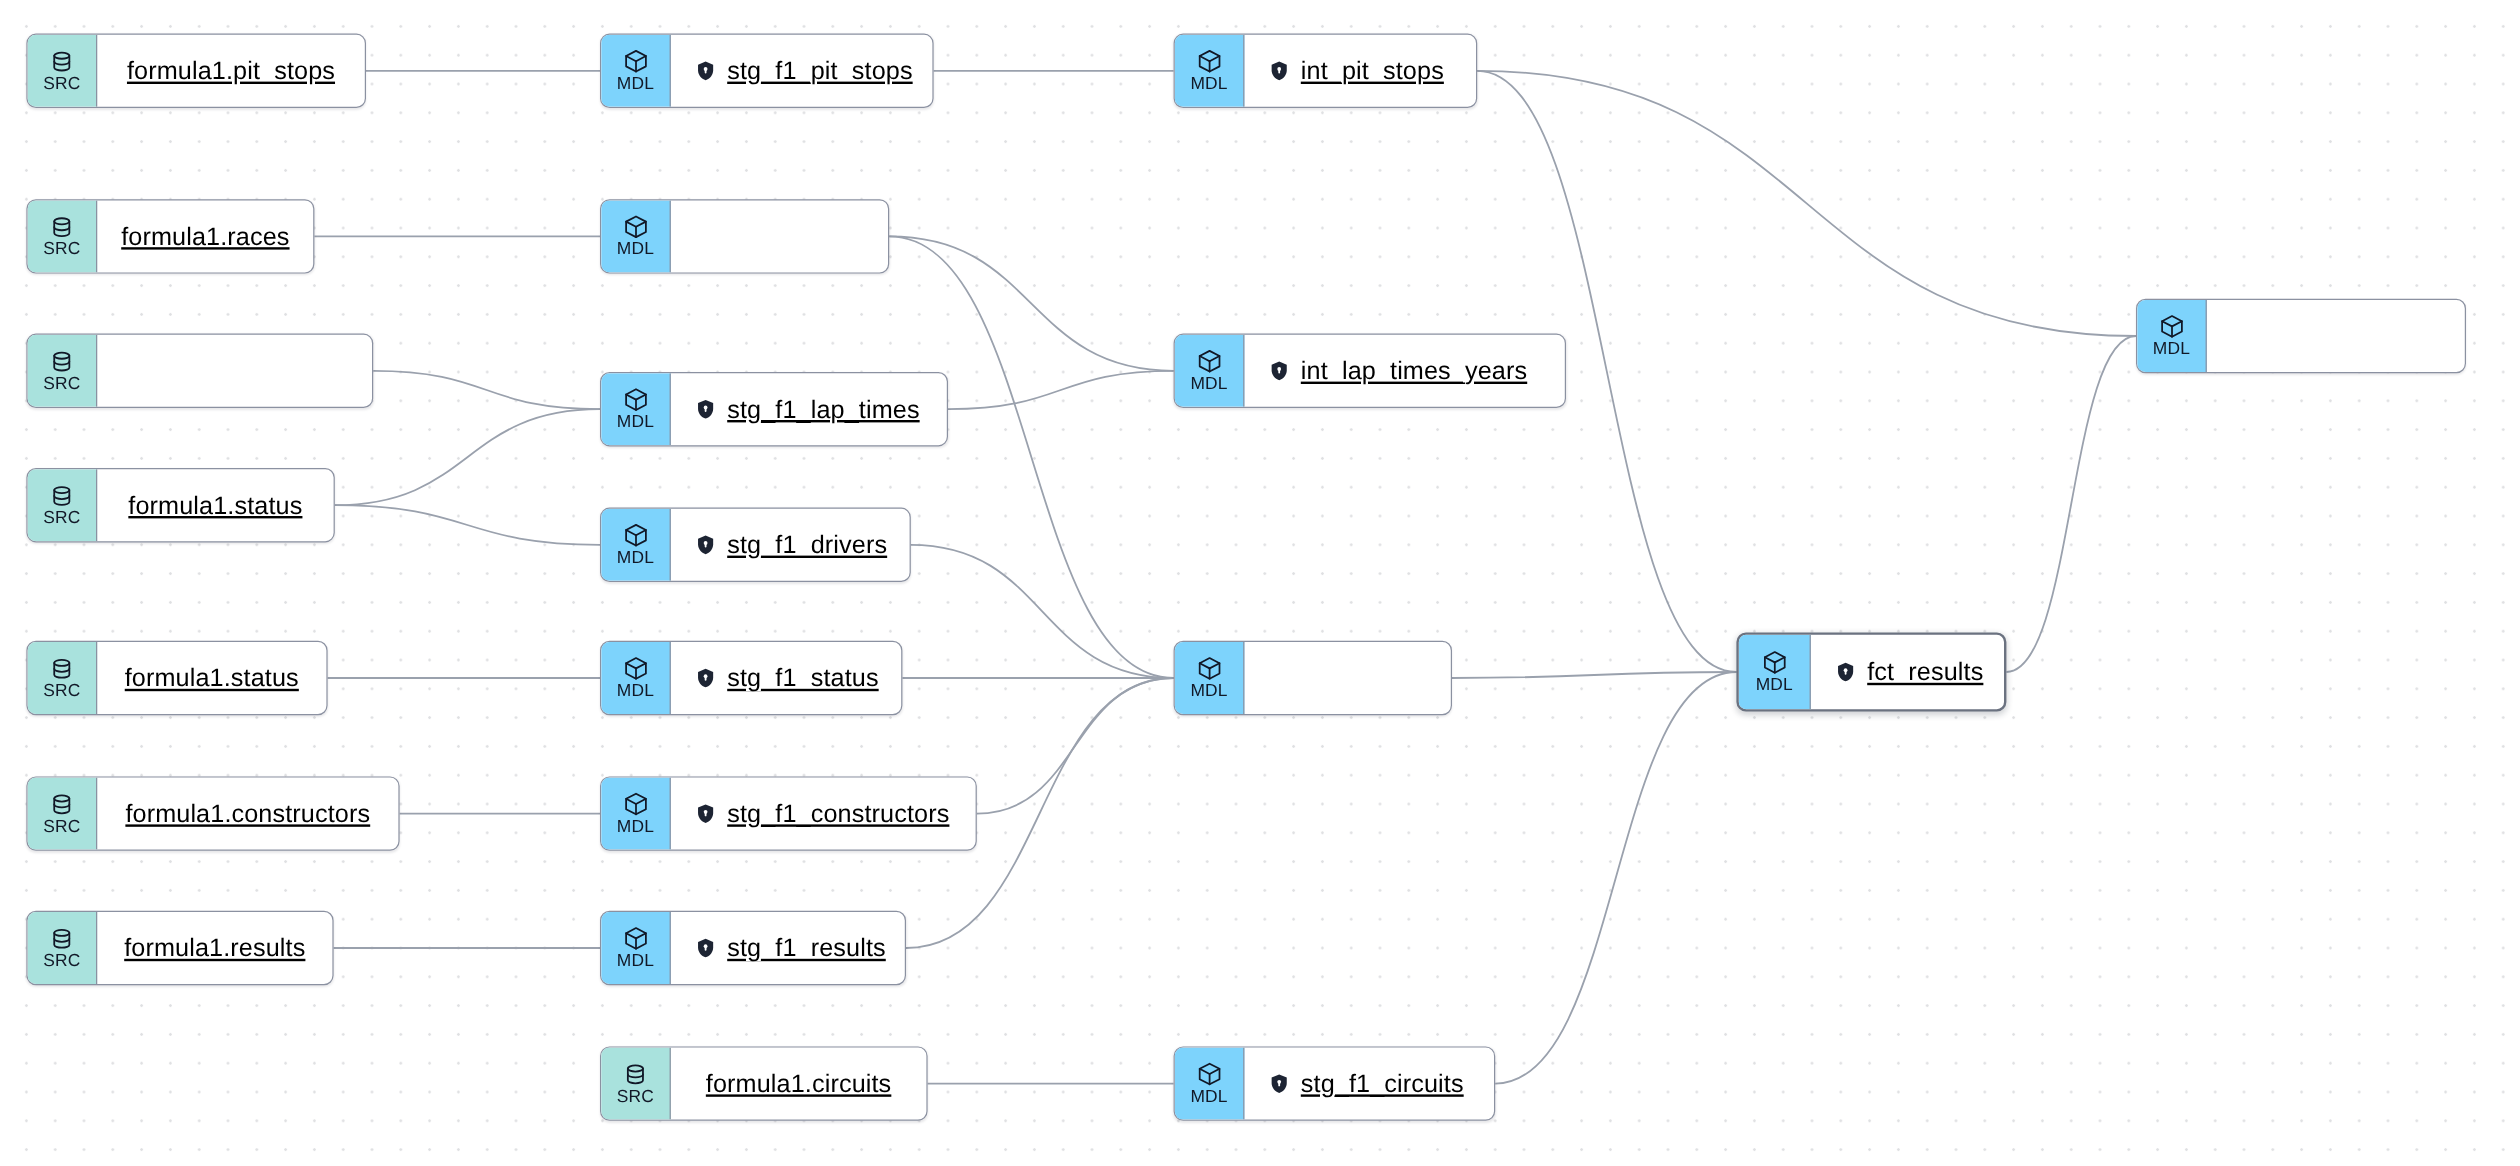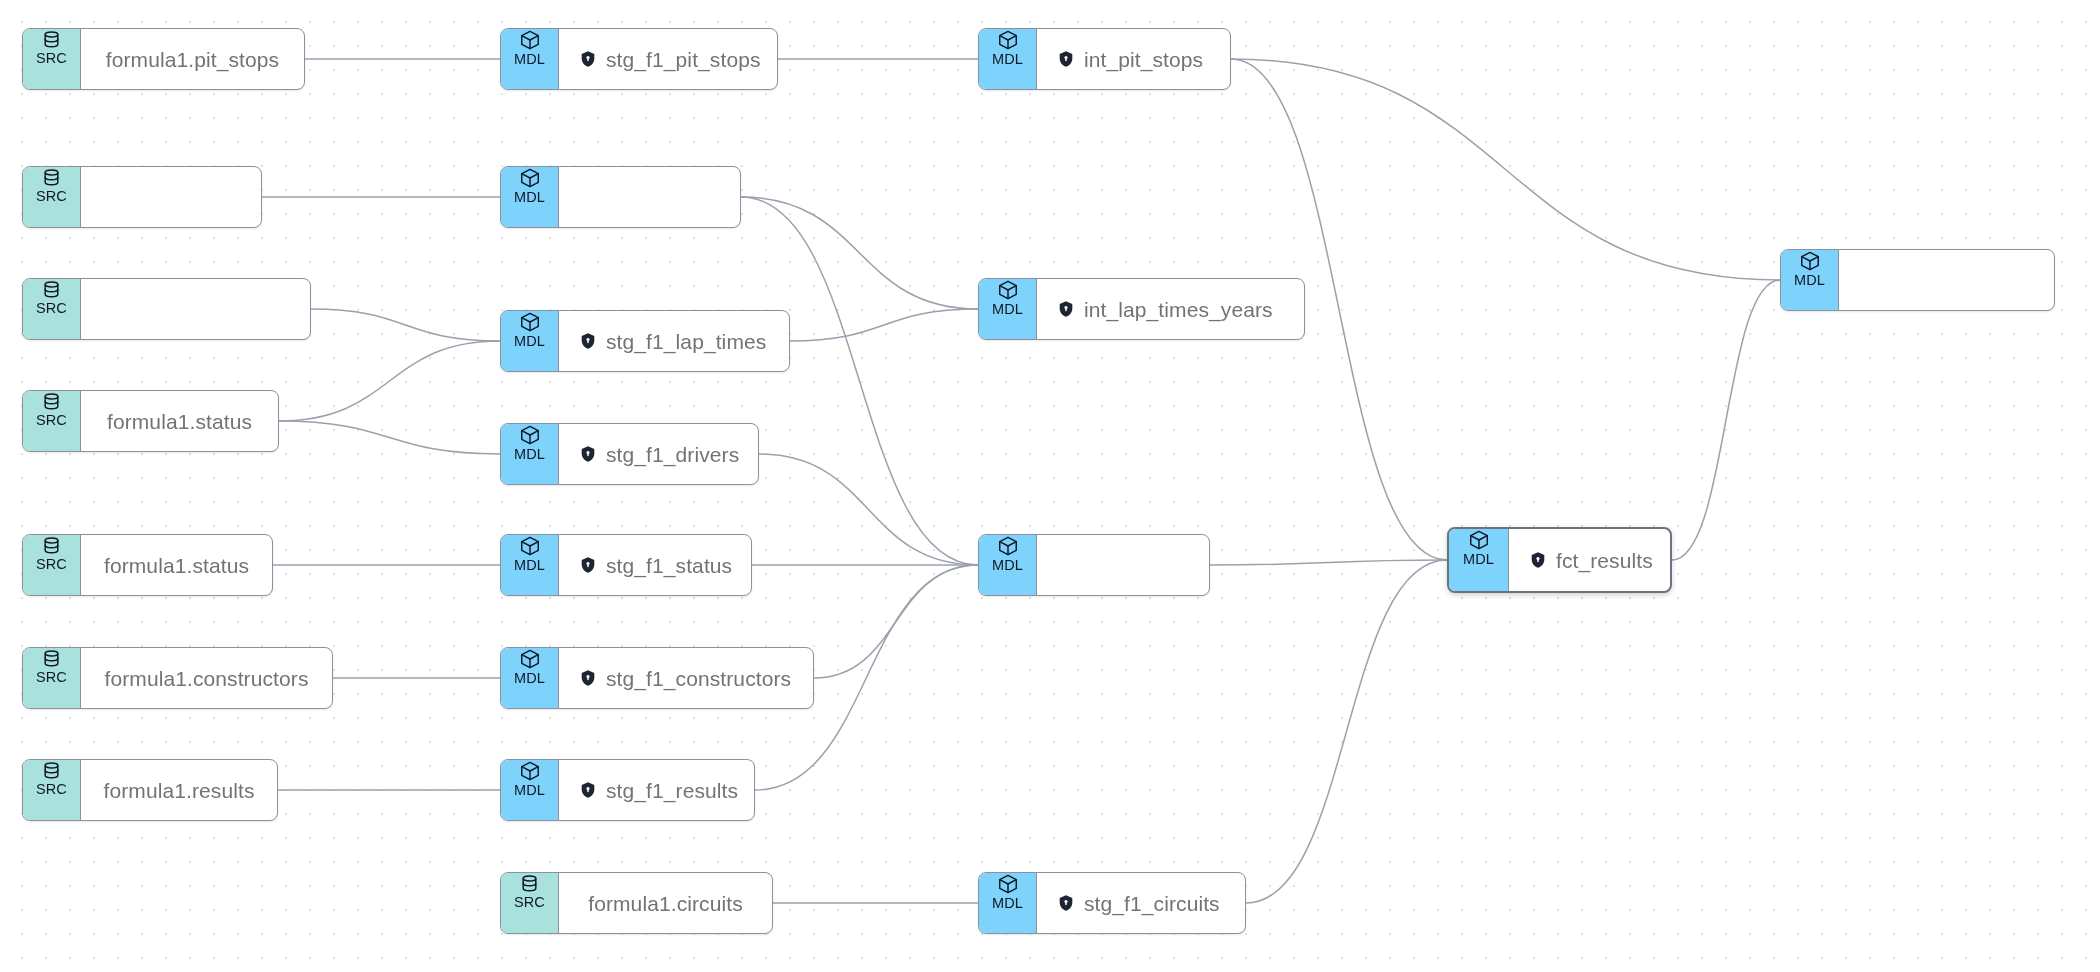--- a/index.html
+++ b/index.html
@@ -50,21 +50,21 @@
     border-color: #6b7280;
     box-shadow: 0 2px 5px rgba(16,24,40,.20);
   }
 
   .badge {
     width: 58px;
     flex: 0 0 58px;
     display: flex;
     flex-direction: column;
     align-items: center;
-    justify-content: flex-start;
+    justify-content: center;
     gap: 1px;
     border-right: 1.6px solid #8b91a1;
     color: #12182b;
   }
   .badge.src { background: #a9e2dd; }
   .badge.mdl { background: #7dd3fc; }
   .node.selected .badge { width: 60px; flex: 0 0 60px; }
 
   .badge svg { display: block; }
   .badge .tag {
@@ -81,23 +81,24 @@
     align-items: center;
     gap: 9px;
     padding: 0 20px;
     white-space: nowrap;
   }
   .body.center { justify-content: center; }
 
   .label {
     font-size: 21px;
     line-height: 1;
-    color: #737373;
+    color: #000000;
     font-family: "Liberation Sans", sans-serif;
     letter-spacing: .1px;
+    text-decoration: underline;
   }
 
   .shield { flex: 0 0 auto; display: block; }
 </style>
 </head>
 <body>
 
 <div id="canvas">
   <svg id="edge-layer" viewBox="0 0 2100 972">
       <path d="M 305 59 C 406.4 59, 398.6 59, 500 59" fill="none" stroke="#9aa1ad" stroke-width="1.5"></path>
@@ -139,20 +140,23 @@
       </div>
       <div class="node" style="left: 22px; top: 166px; width: 240px;">
         <div class="badge src">
           <svg width="21" height="21" viewBox="0 0 24 24" fill="none" stroke="#111827" stroke-width="1.7" stroke-linecap="round" stroke-linejoin="round">
             <ellipse cx="12" cy="6.2" rx="7.2" ry="2.9"></ellipse>
             <path d="M4.8 6.2v5.6c0 1.6 3.22 2.9 7.2 2.9s7.2-1.3 7.2-2.9V6.2"></path>
             <path d="M4.8 11.8v5.6c0 1.6 3.22 2.9 7.2 2.9s7.2-1.3 7.2-2.9v-5.6"></path>
           </svg>
           <span class="tag">SRC</span>
         </div>
+        <div class="body center">
+          <span class="label">formula1.races</span>
+        </div>
       </div>
       <div class="node" style="left: 22px; top: 278px; width: 289px;">
         <div class="badge src">
           <svg width="21" height="21" viewBox="0 0 24 24" fill="none" stroke="#111827" stroke-width="1.7" stroke-linecap="round" stroke-linejoin="round">
             <ellipse cx="12" cy="6.2" rx="7.2" ry="2.9"></ellipse>
             <path d="M4.8 6.2v5.6c0 1.6 3.22 2.9 7.2 2.9s7.2-1.3 7.2-2.9V6.2"></path>
             <path d="M4.8 11.8v5.6c0 1.6 3.22 2.9 7.2 2.9s7.2-1.3 7.2-2.9v-5.6"></path>
           </svg>
           <span class="tag">SRC</span>
         </div>

